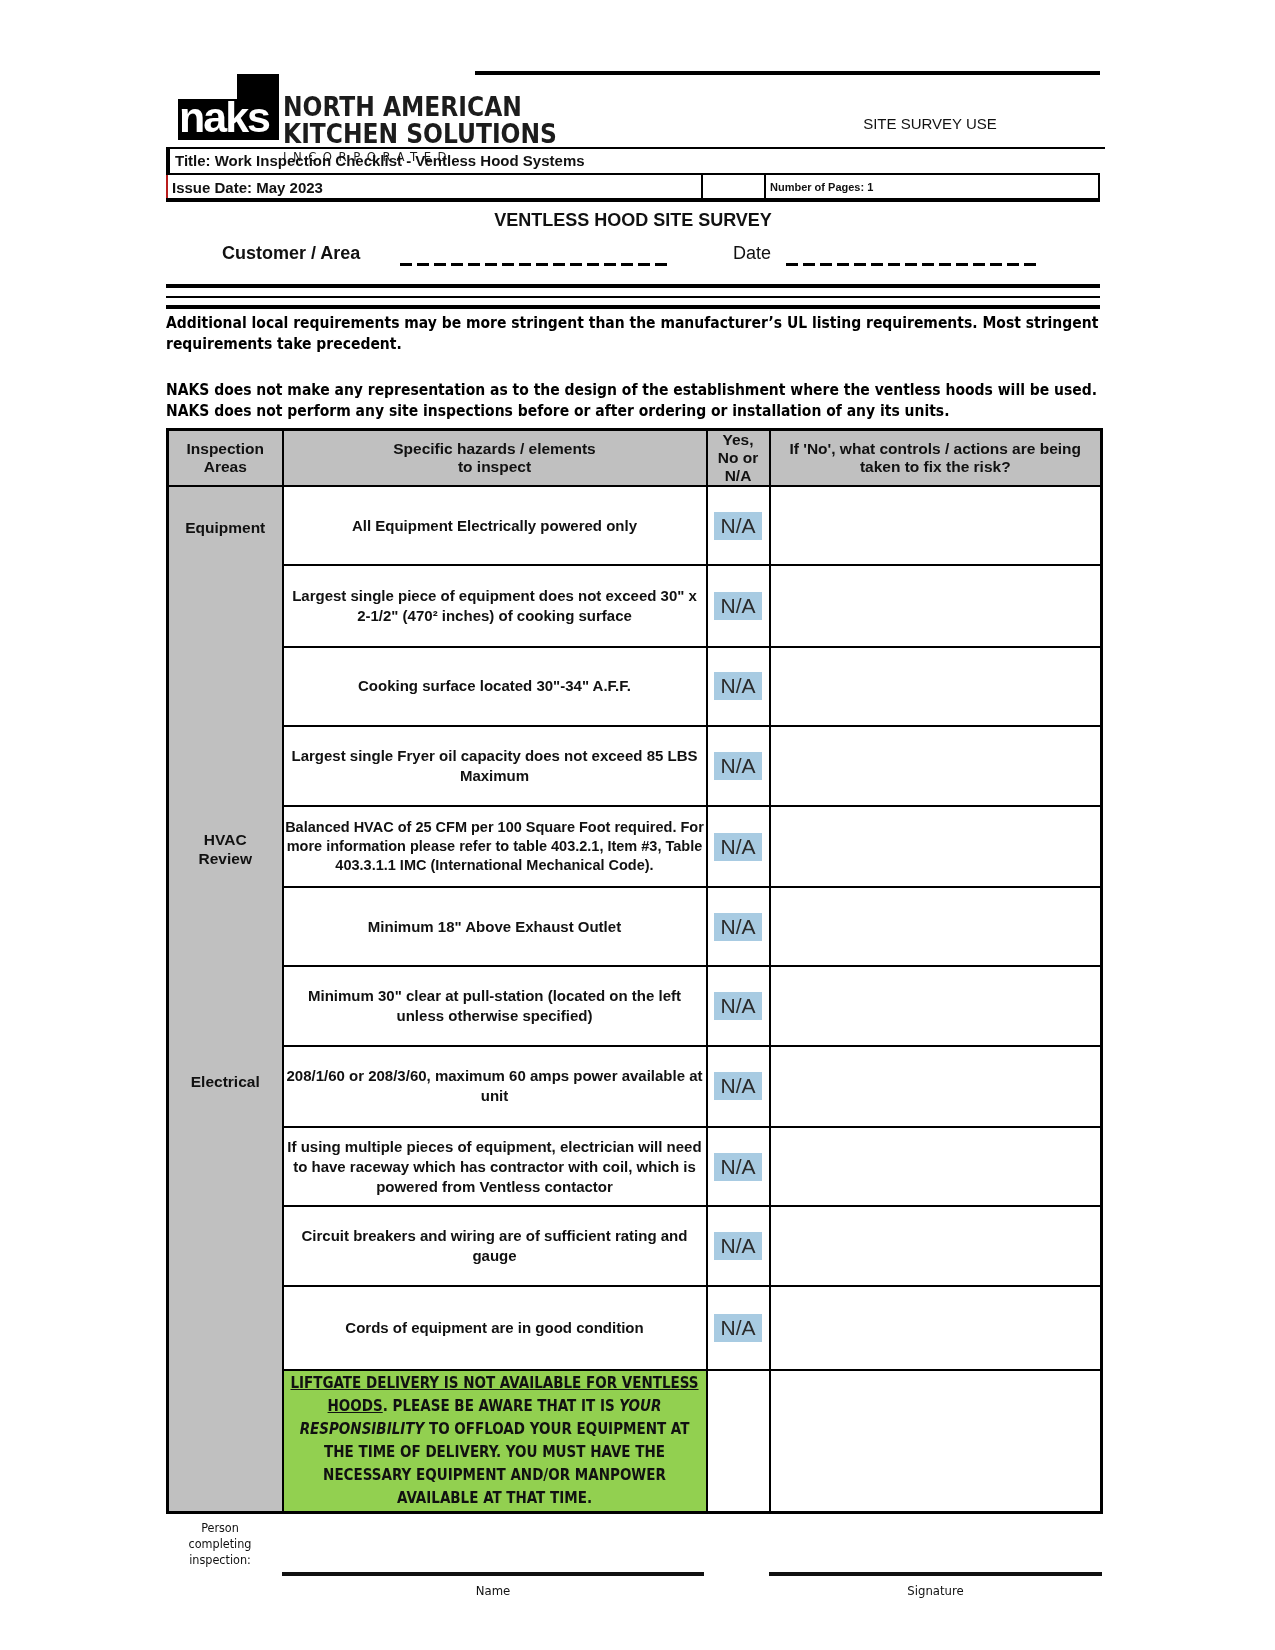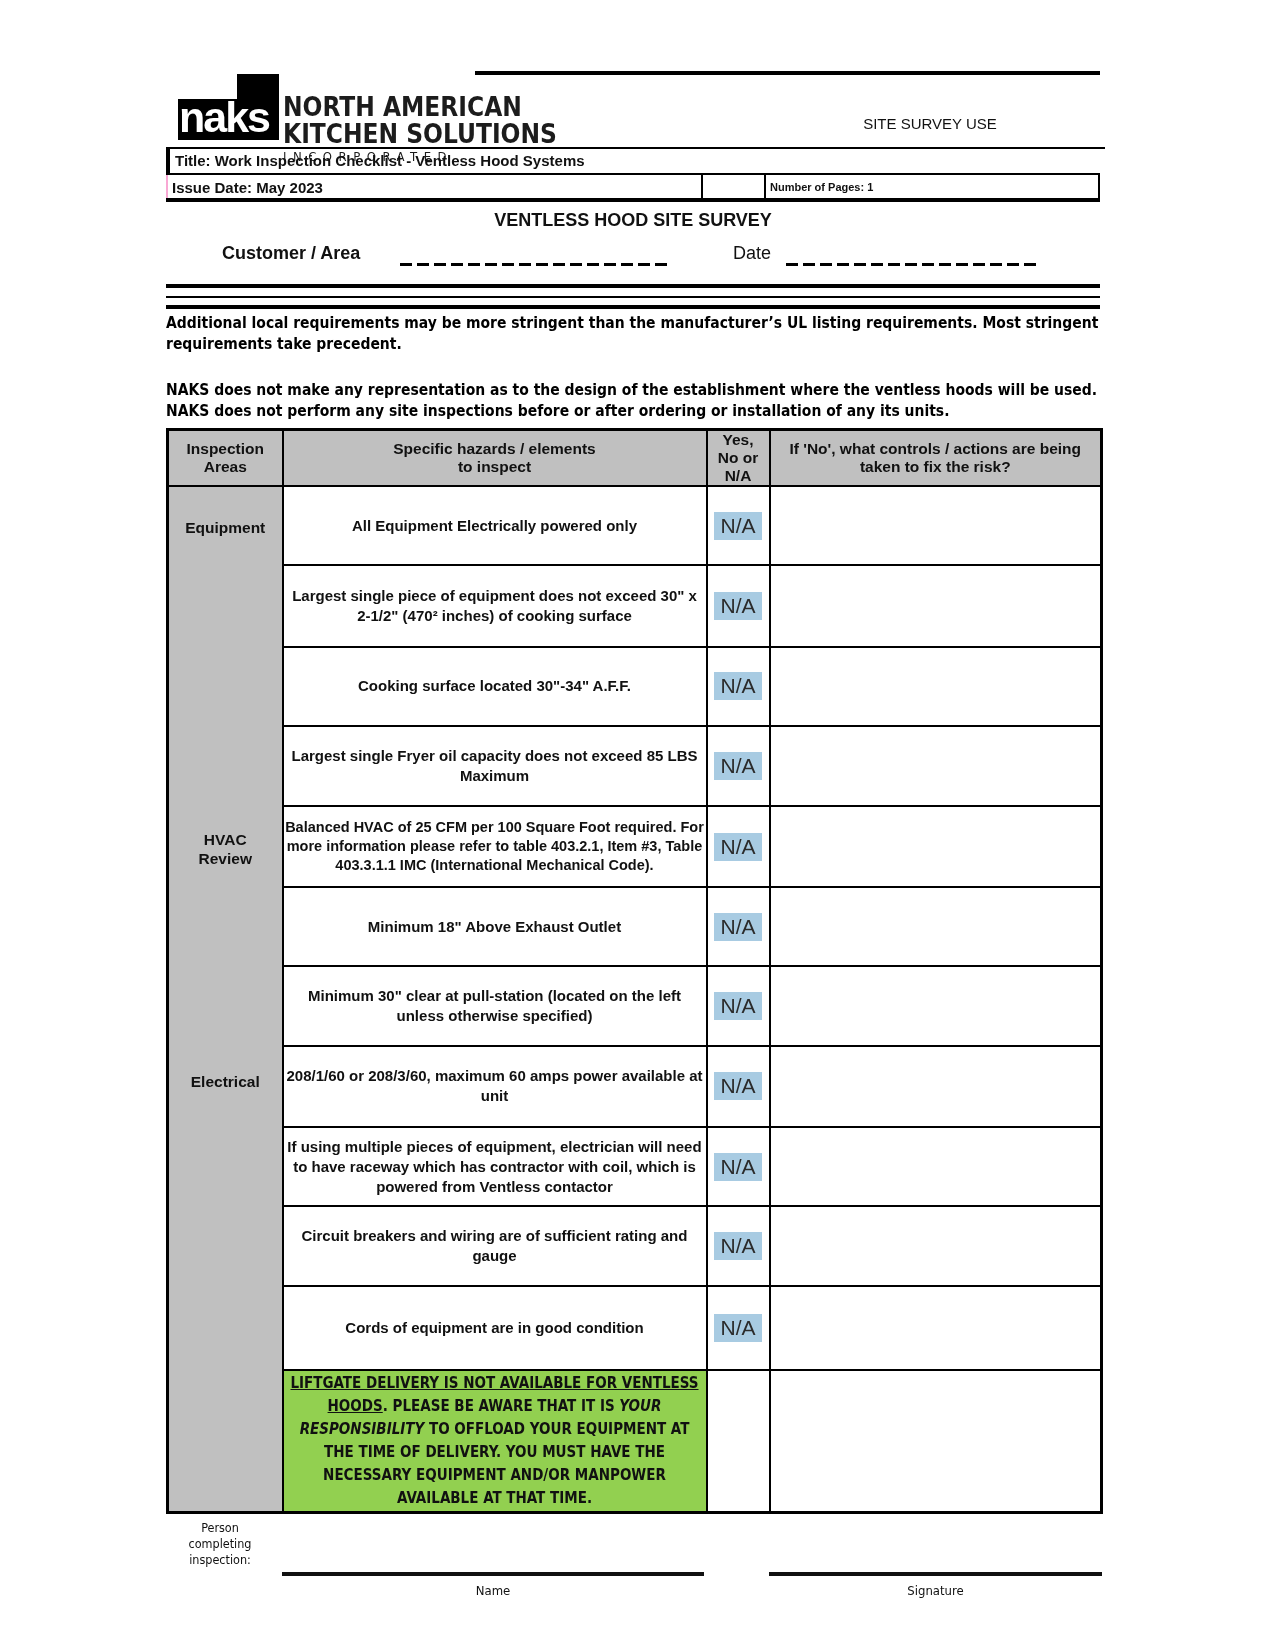--- a/index.html
+++ b/index.html
@@ -20,21 +20,21 @@
   .logo-lines{left:283px;top:74px;width:230px;color:#1c1c1c;margin-top:20px;}
   .logo-lines .l1{font-weight:bold;font-size:26px;line-height:27px;white-space:nowrap;}
   .logo-lines .l3{font-size:13px;letter-spacing:6.5px;margin-top:1px;white-space:nowrap;}
 
   .site-survey{left:840px;top:115px;width:180px;font-size:15px;text-align:center;}
 
   
   .title-row{left:166px;top:147px;width:930px;height:24px;border-left:4px solid #000;border-top:2px solid #000;
              font-size:15px;font-weight:bold;line-height:24px;padding-left:5px;}
   .issue-row{left:166px;top:173px;width:934px;height:29px;display:flex;border-top:2px solid #000;border-bottom:4px solid #000;box-sizing:border-box;}
-  .issue-row .c1{width:537px;border-left:2px solid #f9a8d4;border-right:2px solid #000;box-sizing:border-box;
+  .issue-row .c1{width:537px;border-left:2px solid #b91c1c;border-right:2px solid #000;box-sizing:border-box;
                  font-size:15px;font-weight:bold;line-height:25px;padding-left:4px;}
   .issue-row .gap{width:63px;border-right:2px solid #000;box-sizing:border-box;}
   .issue-row .c2{flex:1;border-right:2px solid #000;box-sizing:border-box;
                  font-size:11px;font-weight:bold;line-height:25px;padding-left:4px;}
 
   .survey-title{left:166px;top:210px;width:934px;text-align:center;font-weight:bold;font-size:18px;}
 
   .cust-label{left:222px;top:243px;font-size:18px;font-weight:bold;}
   .date-label{left:733px;top:243px;font-size:18px;font-weight:normal;}
   .blank{height:22px;background:repeating-linear-gradient(90deg,#000 0 12px,transparent 12px 17px) bottom/100% 3px no-repeat;}

